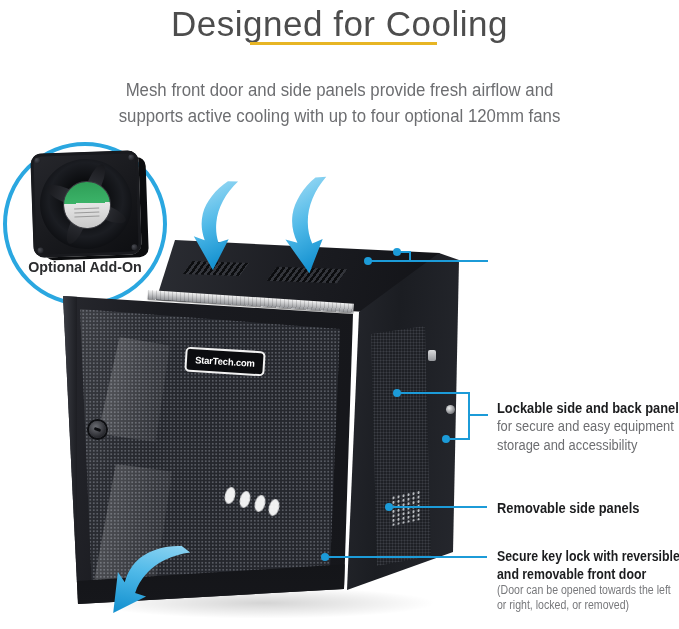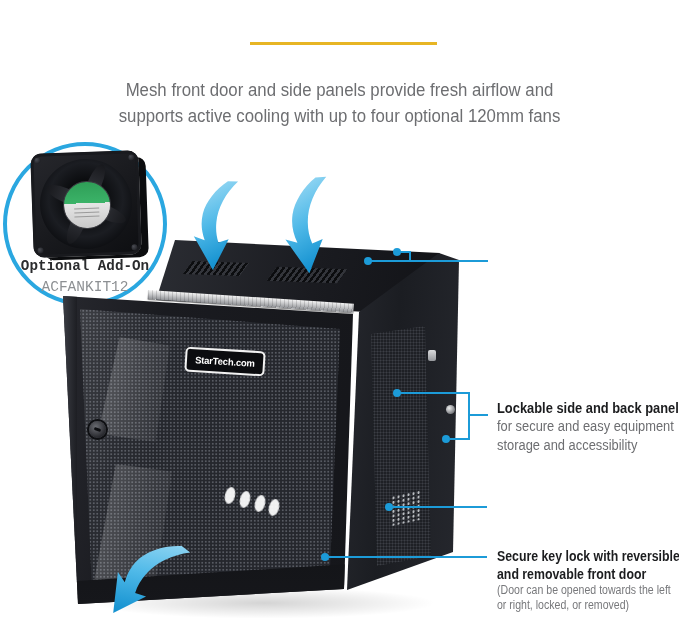--- a/index.html
+++ b/index.html
@@ -6,21 +6,21 @@
   #scene{position:relative;width:679px;height:629px;background:#ffffff;overflow:hidden;
          font-family:"Liberation Sans", sans-serif;}
   
   .page-title{position:absolute;top:4px;left:0;width:100%;text-align:center;
     font-size:35px;font-weight:300;color:#4d4d4d;letter-spacing:.5px;}
   .title-underline{position:absolute;left:250px;top:42px;width:187px;height:3px;background:#E7B524;}
   .subtitle{position:absolute;top:77px;left:0;width:100%;text-align:center;
     font-size:17.5px;color:#6d6e71;line-height:26px;transform:scaleX(.96);}
   
   .fan-circle{position:absolute;left:3px;top:142px;width:156px;height:156px;border:4px solid #2AA7E0;
-    border-radius:50%;background:#fff;z-index:2;font-family:Liberation Mono, monospace;}
+    border-radius:50%;background:#fff;z-index:2;}
   .fan-frame{position:absolute;left:25px;top:6px;width:108px;height:104px;border-radius:11px;
     background:linear-gradient(145deg,#26272c,#0d0e11);transform:rotate(-2deg);
     box-shadow:9px 5px 0 -2px #0b0c0e, inset 0 0 0 3px #191a1e;}
   .screw{position:absolute;width:6px;height:6px;border-radius:50%;
     background:radial-gradient(circle at 35% 35%,#4a4c53,#111216);}
   .screw.s1{left:4px;top:4px}.screw.s2{right:4px;top:4px}.screw.s3{left:4px;bottom:4px}.screw.s4{right:4px;bottom:4px}
   .fan-inner{position:absolute;left:8px;top:7px;right:8px;bottom:7px;border-radius:50%;
     background:radial-gradient(circle at 50% 45%,#07080a 22%,#1b1d22 55%,#0b0c0f 78%);}
   .blade{position:absolute;left:50%;top:50%;width:40px;height:14px;margin:-7px 0 0 -20px;border-radius:50%;
     background:linear-gradient(90deg,#3c3e45,#17181c);}
@@ -120,20 +120,21 @@
     transform:scaleX(.88);transform-origin:0 50%;}
   .co-lockable{left:497px;top:399px;}
   .co-side{left:497px;top:499px;}
   .co-key{left:497px;top:547px;}
 </style>
 </head>
 <body>
 
 <div id="scene">
 
+  <div class="page-title">Designed for Cooling</div>
   <div class="title-underline"></div>
   <div class="subtitle">
     <div>Mesh front door and side panels provide fresh airflow and</div>
     <div>supports active cooling with up to four optional 120mm fans</div>
   </div>
 
   <div class="fan-circle">
     <div class="fan-frame">
       <div class="screw s1"></div>
       <div class="screw s2"></div>
@@ -145,21 +146,20 @@
         <div class="blade b3"></div>
         <div class="blade b4"></div>
         <div class="fan-hub">
           <div class="hub-line h1"></div>
           <div class="hub-line h2"></div>
           <div class="hub-line h3"></div>
         </div>
       </div>
     </div>
     <div class="fan-label1">Optional Add-On</div>
-    <div class="fan-label2">ACFANKIT12</div>
   </div>
 
   <div class="cab-shadow"></div>
 
   <div class="cab-top">
     <div class="vent v1"></div>
     <div class="vent v2"></div>
   </div>
 
   <div class="cab-right">
@@ -224,20 +224,23 @@
 
   <div class="cdot" style="left:321px;top:553px"></div>
   <div class="cline" style="left:329px;top:556px;width:158px;height:2px"></div>
 
   <div class="co co-lockable">
     <div class="co-title">Lockable side and back panels</div>
     <div class="co-desc">for secure and easy equipment</div>
     <div class="co-desc">storage and accessibility</div>
   </div>
 
+  <div class="co co-side">
+    <div class="co-title">Removable side panels</div>
+  </div>
 
   <div class="co co-key">
     <div class="co-title more">Secure key lock with reversible</div>
     <div class="co-title more">and removable front door</div>
     <div class="co-note">(Door can be opened towards the left</div>
     <div class="co-note">or right, locked, or removed)</div>
   </div>
 
 </div>
 

